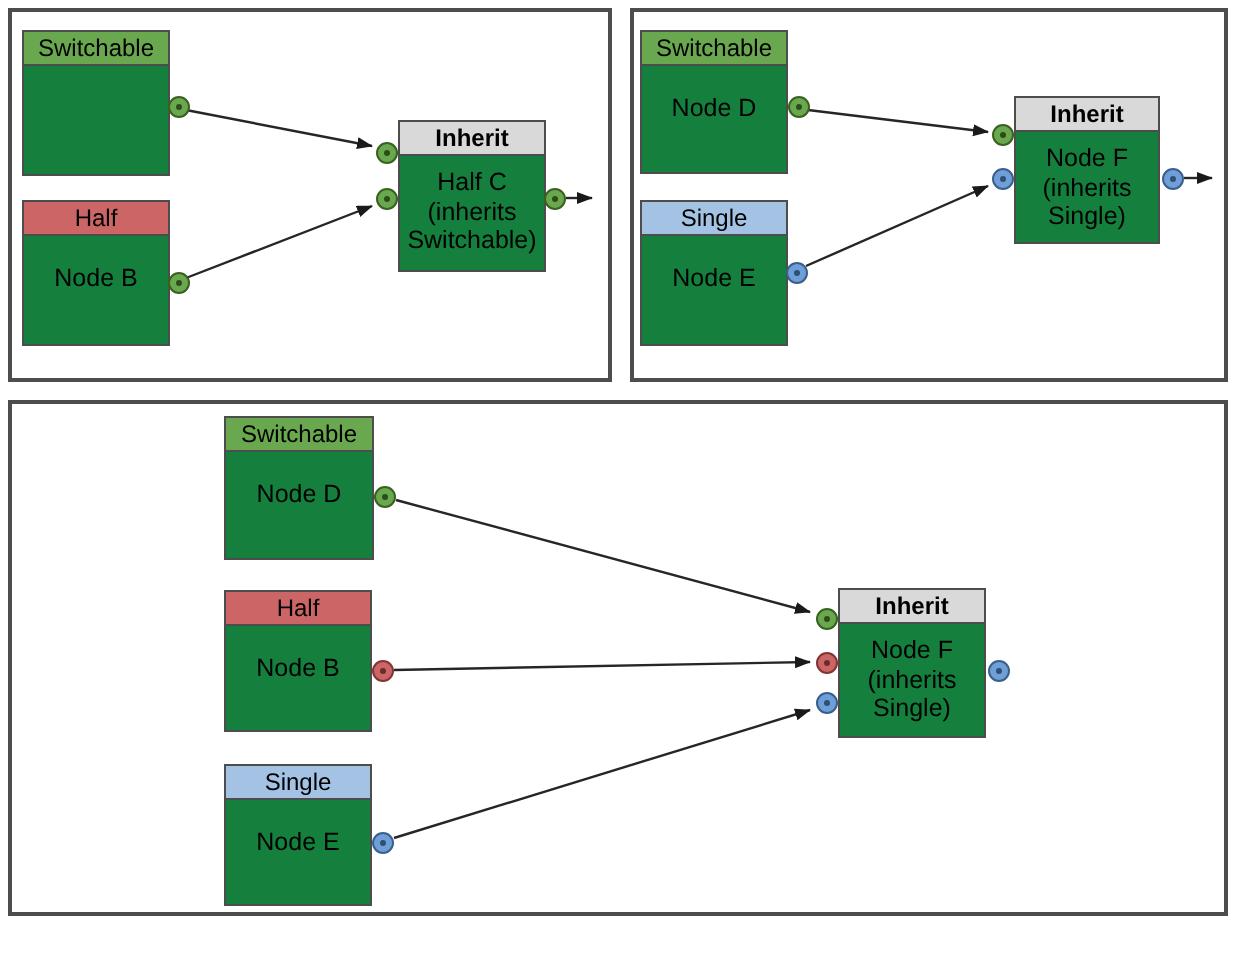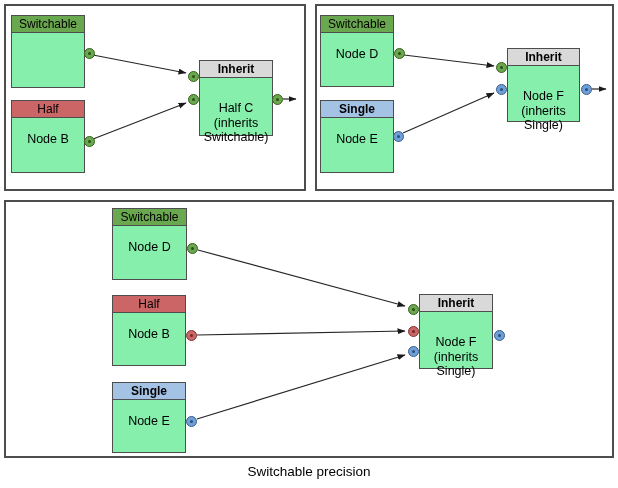--- a/index.html
+++ b/index.html
@@ -1,29 +1,29 @@
 <!DOCTYPE html>
 <html style="--c-switchable: #6aa84f; --c-half: #cc6666; --c-single: #a4c2e4; --c-inherit: #d9d9d9; --c-port_green: #6aa84f; --c-port_red: #cc6666; --c-port_blue: #6f9fd8; --c-node_border: #4d4d4d; --c-panel_border: #4d4d4d; --c-edge: #262626;"><head>
 <meta charset="utf-8">
 <style>
   html,body{margin:0;padding:0;background:#ffffff;}
   body{font-family:"Liberation Sans",sans-serif;color:#000;}
   #canvas{position:relative;width:618px;height:488px;background:#ffffff;overflow:hidden;}
 
   .panel{position:absolute;border:2px solid var(--c-panel_border,#4d4d4d);background:#ffffff;box-sizing:border-box;}
 
-  .node{position:absolute;border:1.5px solid var(--c-node_border,#4d4d4d);background:#86efac;box-sizing:border-box;z-index:2;}
+  .node{position:absolute;border:1.5px solid var(--c-node_border,#4d4d4d);background:#15803d;box-sizing:border-box;z-index:2;}
   .node-header{height:16px;border-bottom:1.5px solid var(--c-node_border,#4d4d4d);
     font-size:12px;line-height:16px;text-align:center;box-sizing:content-box;}
   .header-switchable{background:var(--c-switchable,#6aa84f);}
   .header-half{background:var(--c-half,#cc6666);}
-  .header-single{background:var(--c-single,#a4c2e4);font-weight:bold;}
+  .header-single{background:var(--c-single,#a4c2e4);}
   .header-inherit{background:var(--c-inherit,#d9d9d9);font-weight:bold;}
   .node-title{text-align:center;white-space:pre-line;font-size:12.5px;line-height:14.5px;padding-top:14px;}
-  .node-title.multi{padding-top:23px;}
+  .node-title.multi{padding-top:6px;}
 
   .port{position:absolute;width:11px;height:11px;border-radius:50%;box-sizing:border-box;z-index:6;}
   .port::after{content:"";position:absolute;left:50%;top:50%;width:3px;height:3px;margin:-1.5px 0 0 -1.5px;border-radius:50%;}
   .port.green{background:var(--c-port_green,#6aa84f);border:1.5px solid #39611f;}
   .port.green::after{background:#2d4d18;}
   .port.red{background:var(--c-port_red,#cc6666);border:1.5px solid #823535;}
   .port.red::after{background:#6e2b2b;}
   .port.blue{background:var(--c-port_blue,#6f9fd8);border:1.5px solid #3a5f8a;}
   .port.blue::after{background:#2f4f75;}
 
@@ -117,14 +117,13 @@
 Single)</div>
   </div>
   <div class="port green" style="left:186.5px;top:242.5px"></div>
   <div class="port red" style="left:185.5px;top:329.5px"></div>
   <div class="port blue" style="left:185.5px;top:415.5px"></div>
   <div class="port green" style="left:407.5px;top:303.5px"></div>
   <div class="port red" style="left:407.5px;top:325.5px"></div>
   <div class="port blue" style="left:407.5px;top:345.5px"></div>
   <div class="port blue" style="left:493.5px;top:329.5px"></div>
 
-  <div class="caption">Switchable precision</div>
 </div>
 
 </body></html>

